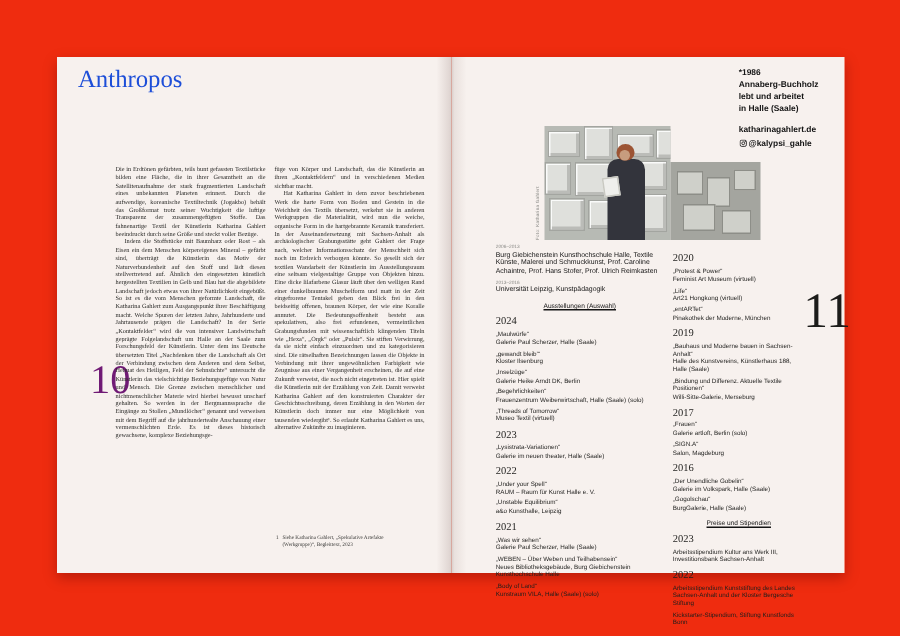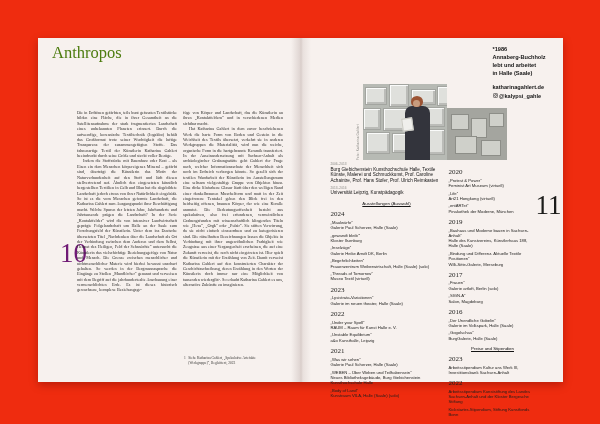--- a/index.html
+++ b/index.html
@@ -6,21 +6,21 @@
   .canvas{position:relative;width:600px;height:424px;background:#ef2c0f;overflow:hidden;
           font-family:"Liberation Sans",sans-serif;}
   .spread{position:absolute;left:38px;top:38px;width:525px;height:344px;display:flex;
           box-shadow:0 3px 8px rgba(90,0,0,.35);}
   .page{position:relative;width:262.5px;height:344px;background:#f7f1ee;}
   .gutter{position:absolute;left:50%;top:0;width:20px;height:100%;transform:translateX(-50%);
           background:linear-gradient(90deg,rgba(0,0,0,0),rgba(110,80,75,.16) 42%,rgba(110,80,75,.22) 50%,rgba(110,80,75,.10) 60%,rgba(0,0,0,0));
           pointer-events:none;}
   
   .lp-title{position:absolute;left:14px;top:6px;font-family:"Liberation Serif",serif;
-            font-size:16.5px;line-height:1.12;color:#4d7c0f;}
+            font-size:16.5px;line-height:1.12;color:#1d4ed8;}
   .lp-page-num{position:absolute;left:22px;top:152px;font-family:"Liberation Serif",serif;
             font-size:27px;color:#701a75;margin-top:48px;}
   .lp-cols{position:absolute;left:39px;top:72px;width:206px;display:flex;gap:6px;}
   .lp-col{width:100px;font-family:"Liberation Serif",serif;font-size:4.2px;line-height:1.28;
           text-align:justify;color:#2b2b29;}
   .lp-col p{margin:0;}
   .lp-col p + p{text-indent:6px;}
   .footnote{position:absolute;left:146px;top:318px;width:94px;display:flex;gap:2.5px;
             font-family:"Liberation Serif",serif;font-size:3.5px;line-height:1.3;color:#3c3c3a;}
   
@@ -47,21 +47,21 @@
   .rp-col-left{position:absolute;left:30px;top:122px;width:112px;}
   .rp-col-right{position:absolute;left:148px;top:126px;width:88px;}
   .edu-years{font-size:3.2px;color:#8a8a86;margin:2px 0 .5px;}
   .edu-text{font-size:4.6px;line-height:1.25;color:#141414;}
   .section-header{font-size:4.4px;text-decoration:underline;text-align:center;margin:5px 0 1px;color:#141414;}
   .year-group .year{font-family:"Liberation Serif",serif;font-size:7px;line-height:1.1;margin:5px 0 1px;color:#1e1e1c;}
   .entry{margin-bottom:2.4px;}
   .entry-title{font-size:4.2px;line-height:1.25;color:#1e1e1c;}
   .entry-venue{font-size:4.2px;line-height:1.25;color:#1e1e1c;}
   .rp-page-num{position:absolute;left:235px;top:152px;font-family:"Liberation Serif",serif;
-            font-size:27px;color:#1c1c1a;}
+            font-size:33px;color:#1c1c1a;}
 </style>
 </head>
 <body>
 
 <div class="canvas">
   <div class="spread">
 
     <div class="page">
       <div class="lp-title">
         <div>Anthropos</div>

